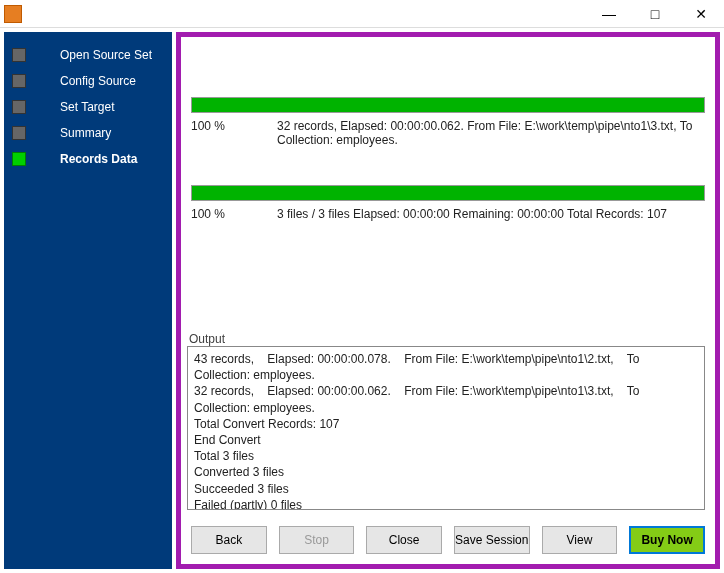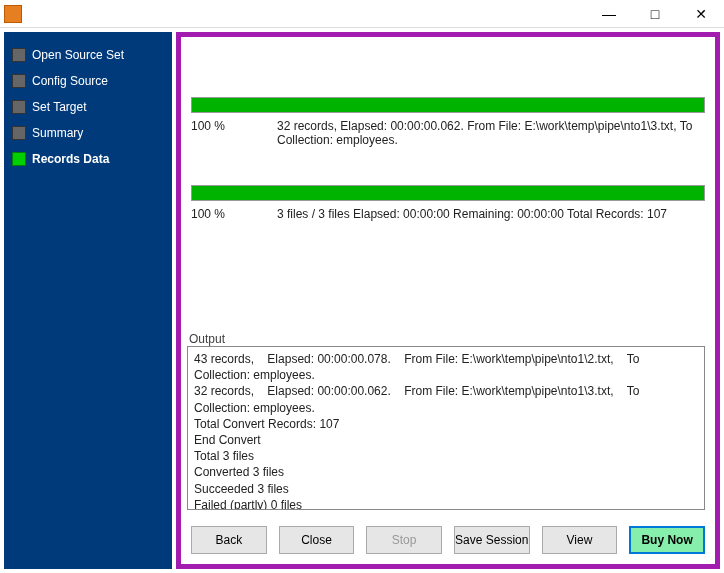--- a/index.html
+++ b/index.html
@@ -62,21 +62,21 @@
       border: 1px solid #333;
       margin-right: 6px;
       flex-shrink: 0;
     }
     .step.active .box {
       background: #00d000;
       border-color: #008000;
     }
     .step.child { }
     .step.active { font-weight: bold; }
-    .step .label { white-space: nowrap; }
+    .step .label { white-space: nowrap; margin-left: 28px; }
 
     .main {
       flex: 1;
       display: flex;
       flex-direction: column;
       border: 5px solid #a21caf;
       background: #fff;
       min-width: 0;
     }
     .progress-area {
@@ -131,21 +131,21 @@
       font-size: 12px;
       background: #e6e6e6;
       border: 1px solid #aaa;
       cursor: pointer;
       font-family: inherit;
     }
     .btn:disabled { color: #999; cursor: default; }
     .btn.primary {
       border: 2px solid #0078d7;
       font-weight: bold;
-      background: #86efac;
+      background: #84cc16;
     }
   </style>
 </head>
 <body>
 
 <div class="titlebar">
   <span class="icon"></span>
   <div class="win-controls">
     <div class="win-btn">—</div>
     <div class="win-btn">□</div>
@@ -197,20 +197,20 @@
       </div>
     </div>
 
     <div class="output-wrap">
       <div class="output-label">Output</div>
       <div class="output-box" id="outputBox"><div class="output-line">43 records,    Elapsed: 00:00:00.078.    From File: E:\work\temp\pipe\nto1\2.txt,    To Collection: employees.</div><div class="output-line">32 records,    Elapsed: 00:00:00.062.    From File: E:\work\temp\pipe\nto1\3.txt,    To Collection: employees.</div><div class="output-line">Total Convert Records: 107</div><div class="output-line">End Convert</div><div class="output-line">Total 3 files</div><div class="output-line">Converted 3 files</div><div class="output-line">Succeeded 3 files</div><div class="output-line">Failed (partly) 0 files</div></div>
     </div>
 
     <div class="button-row">
       <button class="btn">Back</button>
+      <button class="btn" disabled="">Stop</button>
       <button class="btn">Close</button>
-      <button class="btn" disabled="">Stop</button>
       <button class="btn">Save Session</button>
       <button class="btn">View</button>
       <button class="btn primary">Buy Now</button>
     </div>
   </div>
 </div>
 
 </body></html>

